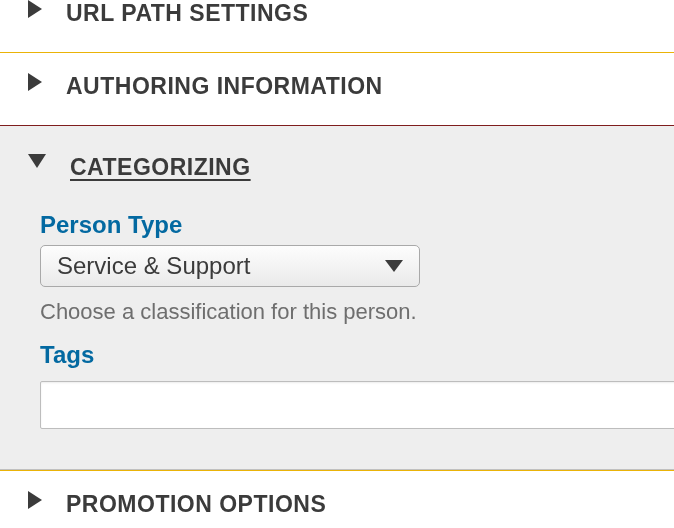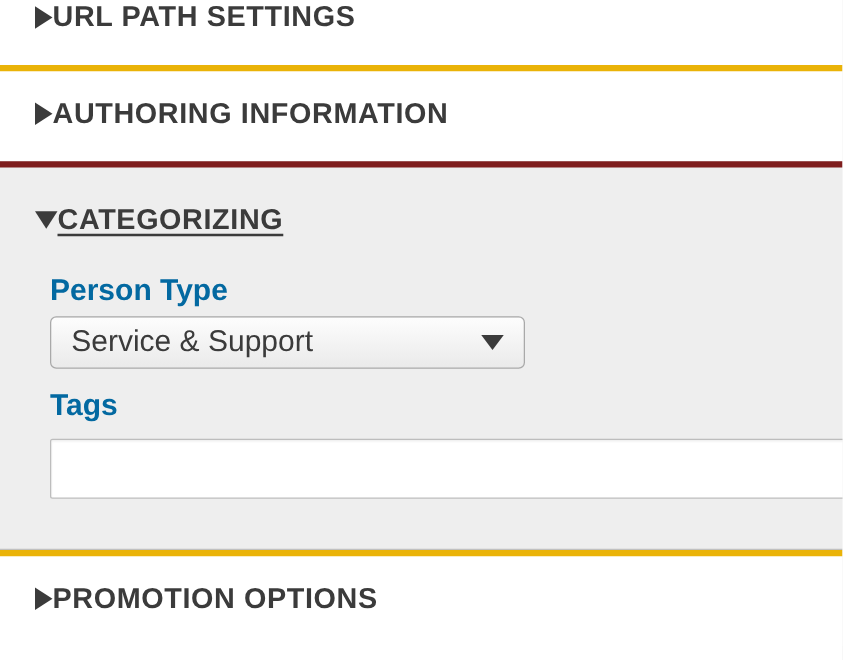--- a/index.html
+++ b/index.html
@@ -7,39 +7,39 @@
     margin: 0;
     padding: 0;
     font-family: "Lucida Grande", "Segoe UI", Arial, sans-serif;
     background: #fff;
     width: 674px;
     height: 528px;
     overflow: hidden;
     color: #3b3b3b;
   }
   .section {
-    border-top: 5px solid #eab308;
+    border-top: 1px solid #eab308;
     padding: 20px 28px 25px;
     background: #fff;
   }
   .section.first {
     border-top: none;
     padding-top: 0;
   }
   .section.expanded {
     background: #eeeeee;
-    border-top: 5px solid #7f1d1d;
+    border-top: 1px solid #7f1d1d;
     border-bottom: 1px solid #c0c0c0;
     padding-top: 28px;
     padding-bottom: 40px;
   }
   .section-header {
     display: flex;
-    align-items: center;
-    gap: 0;
+    align-items: flex-start;
+    gap: 24px;
     cursor: pointer;
   }
   .section-title {
     font-size: 23px;
     font-weight: 700;
     letter-spacing: 0.5px;
     text-transform: uppercase;
     color: #3b3b3b;
   }
   .section.expanded .section-title {
@@ -136,20 +136,21 @@
     <span class="section-title">CATEGORIZING</span>
   </div>
   <div class="body">
 
     <div>
       <div class="field-label">Person Type</div>
       <div class="select-wrap">
         <span class="select-value">Service &amp; Support</span>
         <span class="select-caret"></span>
       </div>
+      <div class="help">Choose a classification for this person.</div>
     </div>
 
     <div class="field-block">
       <div class="field-label">Tags</div>
       <input class="text-input" value="" style="">
     </div>
 
   </div>
 </div>
 

